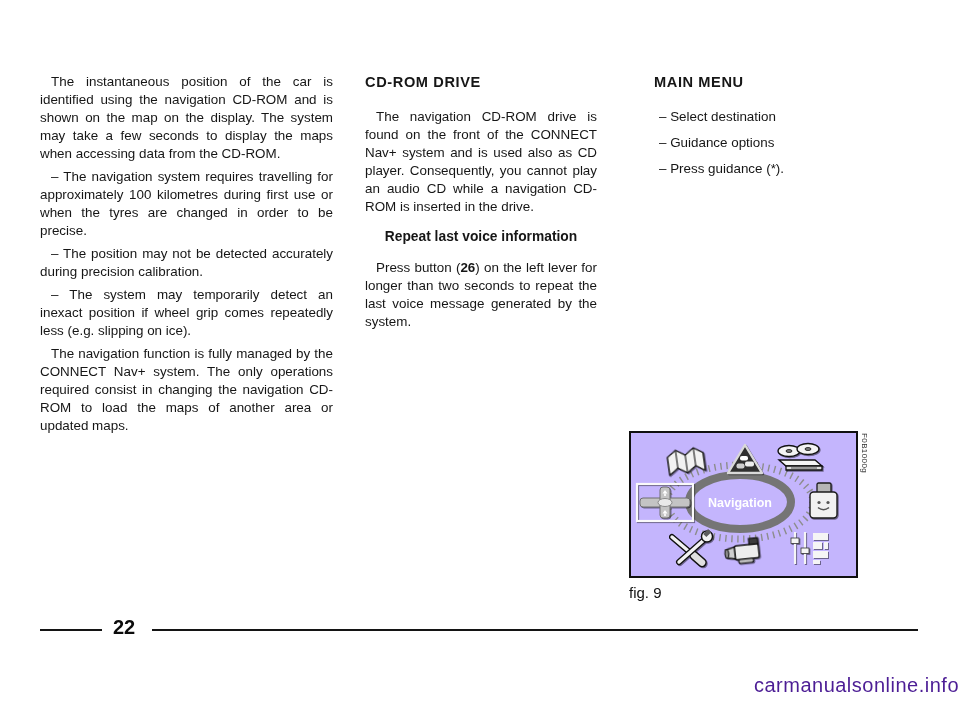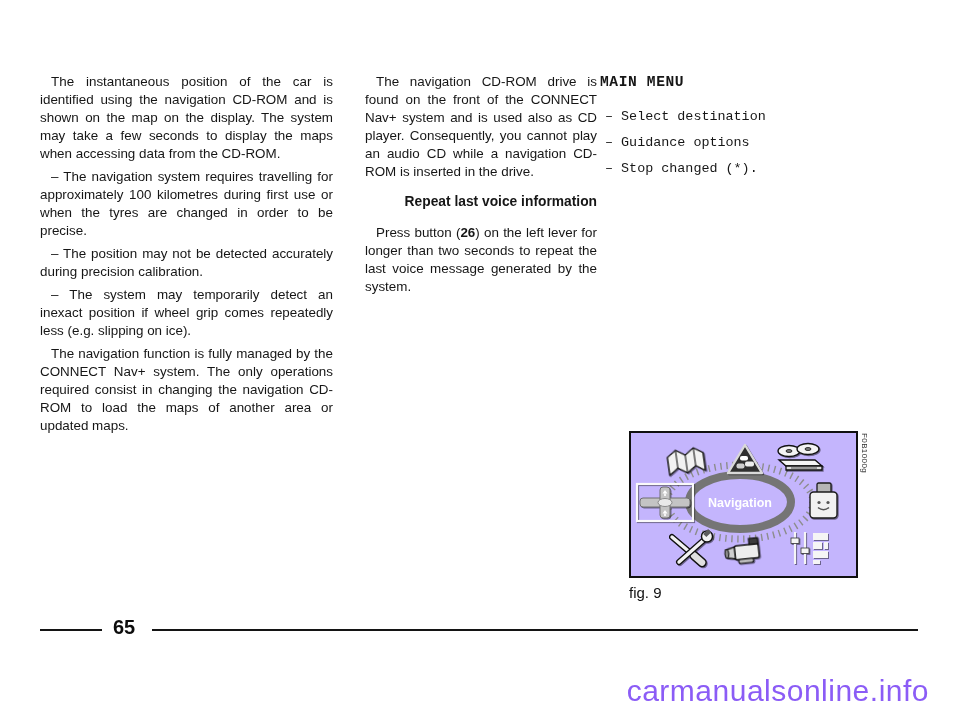--- a/index.html
+++ b/index.html
@@ -1,66 +1,67 @@
 <!DOCTYPE html>
 <html><head>
 <meta charset="utf-8">
 <style>
   html,body{margin:0;padding:0;background:#ffffff;}
   .page{position:relative;width:960px;height:709px;background:#ffffff;overflow:hidden;
         font-family:"Liberation Sans",sans-serif;color:#161616;}
   .col{position:absolute;top:73px;font-size:13.4px;line-height:18px;text-align:justify;}
   .col1{left:40px;width:293px;}
   .col2{left:365px;width:232px;}
-  .col3{left:600px;width:229px;font-family:Liberation Mono, monospace;}
+  .col3{left:654px;width:229px;}
   .col p{margin:0 0 5px 0;text-indent:11px;}
   .col h2{font-size:14.6px;font-weight:bold;letter-spacing:.6px;margin:0 0 17px 0;text-align:left;}
-  .col h3{font-size:13.8px;font-weight:bold;margin:12px 0 13px 0;text-align:right;}
+  .col h3{font-size:13.8px;font-weight:bold;margin:12px 0 13px 0;text-align:center;}
   .menu-item{margin:0 0 8px 0;padding-left:5px;text-align:left;}
   .footnote{padding-left:5px;margin-top:1px;text-align:left;}
   .bseg{font-weight:bold;}
 
   .figure{position:absolute;left:629px;top:431px;width:225px;height:143px;
           background:#c4b5fd;border:2px solid #101010;}
   .figure svg{display:block;width:225px;height:143px;}
   .icon-g{filter:drop-shadow(1.5px 1.5px 0 rgba(0,0,0,.45));}
   .fig-code{position:absolute;left:860px;top:433px;writing-mode:vertical-rl;
             font-size:8px;letter-spacing:.4px;color:#2e2e2e;}
   .fig-caption{position:absolute;left:629px;top:584px;font-size:15px;color:#111;}
 
   .rule{position:absolute;top:629px;height:2px;background:#141414;}
   .rule-left{left:40px;width:62px;}
   .rule-right{left:152px;width:766px;}
   .page-number{position:absolute;left:113px;top:616px;font-size:20px;font-weight:bold;color:#0c0c0c;}
-  .watermark{position:absolute;right:31px;top:674px;font-size:30px;color:#8b5cf6;letter-spacing:.5px;}
+  .watermark{position:absolute;right:1px;top:674px;font-size:20px;color:#4c1d95;letter-spacing:.5px;}
 </style>
 </head>
 <body>
 
 <div class="page">
 
   <div class="col col1">
     <p><span>The instantaneous position of the car is identified using the navigation CD-ROM and is shown on the map on the display. The system may take a few seconds to display the maps when accessing data from the CD-ROM.</span></p>
     <p><span>– The navigation system requires travelling for approximately 100 kilometres during first use or when the tyres are changed in order to be precise.</span></p>
     <p><span>– The position may not be detected accurately during precision calibration.</span></p>
     <p><span>– The system may temporarily detect an inexact position if wheel grip comes repeatedly less (e.g. slipping on ice).</span></p>
     <p><span>The navigation function is fully managed by the CONNECT Nav+ system. The only operations required consist in changing the navigation CD-ROM to load the maps of another area or updated maps.</span></p>
   </div>
 
   <div class="col col2">
+    <h2>CD-ROM DRIVE</h2>
     <p><span>The navigation CD-ROM drive is found on the front of the CONNECT Nav+ system and is used also as CD player. Consequently, you cannot play an audio CD while a navigation CD-ROM is inserted in the drive.</span></p>
     <h3>Repeat last voice information</h3>
     <p><span>Press button (</span><span class="bseg">26</span><span>) on the left lever for longer than two seconds to repeat the last voice message generated by the system.</span></p>
   </div>
 
   <div class="col col3">
     <h2>MAIN MENU</h2>
     <div class="menu-item">– Select destination</div>
     <div class="menu-item">– Guidance options</div>
-    <div class="menu-item">– Stop changed (*).</div>
+    <div class="menu-item">– Press guidance (*).</div>
   </div>
 
   <div class="figure">
     <svg viewBox="0 0 225 143" xmlns="http://www.w3.org/2000/svg">
       <g>
         <ellipse cx="109" cy="69" rx="73" ry="37" fill="none" stroke="#8d8d8d" stroke-width="7" stroke-dasharray="1.4 4.6"></ellipse>
         <ellipse cx="109" cy="69" rx="51" ry="27" fill="none" stroke="#757575" stroke-width="8"></ellipse>
         <text x="109" y="74" text-anchor="middle" fill="#ffffff" style="font:bold 12.5px 'Liberation Sans',sans-serif;">Navigation</text>
       </g>
 
@@ -135,17 +136,17 @@
         <rect x="23" y="20" width="15" height="7" fill="#f5f5f5"></rect>
         <rect x="23" y="29" width="7" height="4" fill="#f5f5f5"></rect>
       </g>
     </svg>
   </div>
 
   <div class="fig-code">F0B1000g</div>
   <div class="fig-caption">fig. 9</div>
 
   <div class="rule rule-left"></div>
-  <div class="page-number">65</div>
+  <div class="page-number">22</div>
   <div class="rule rule-right"></div>
 
   <div class="watermark">carmanualsonline.info</div>
 </div>
 
 </body></html>

